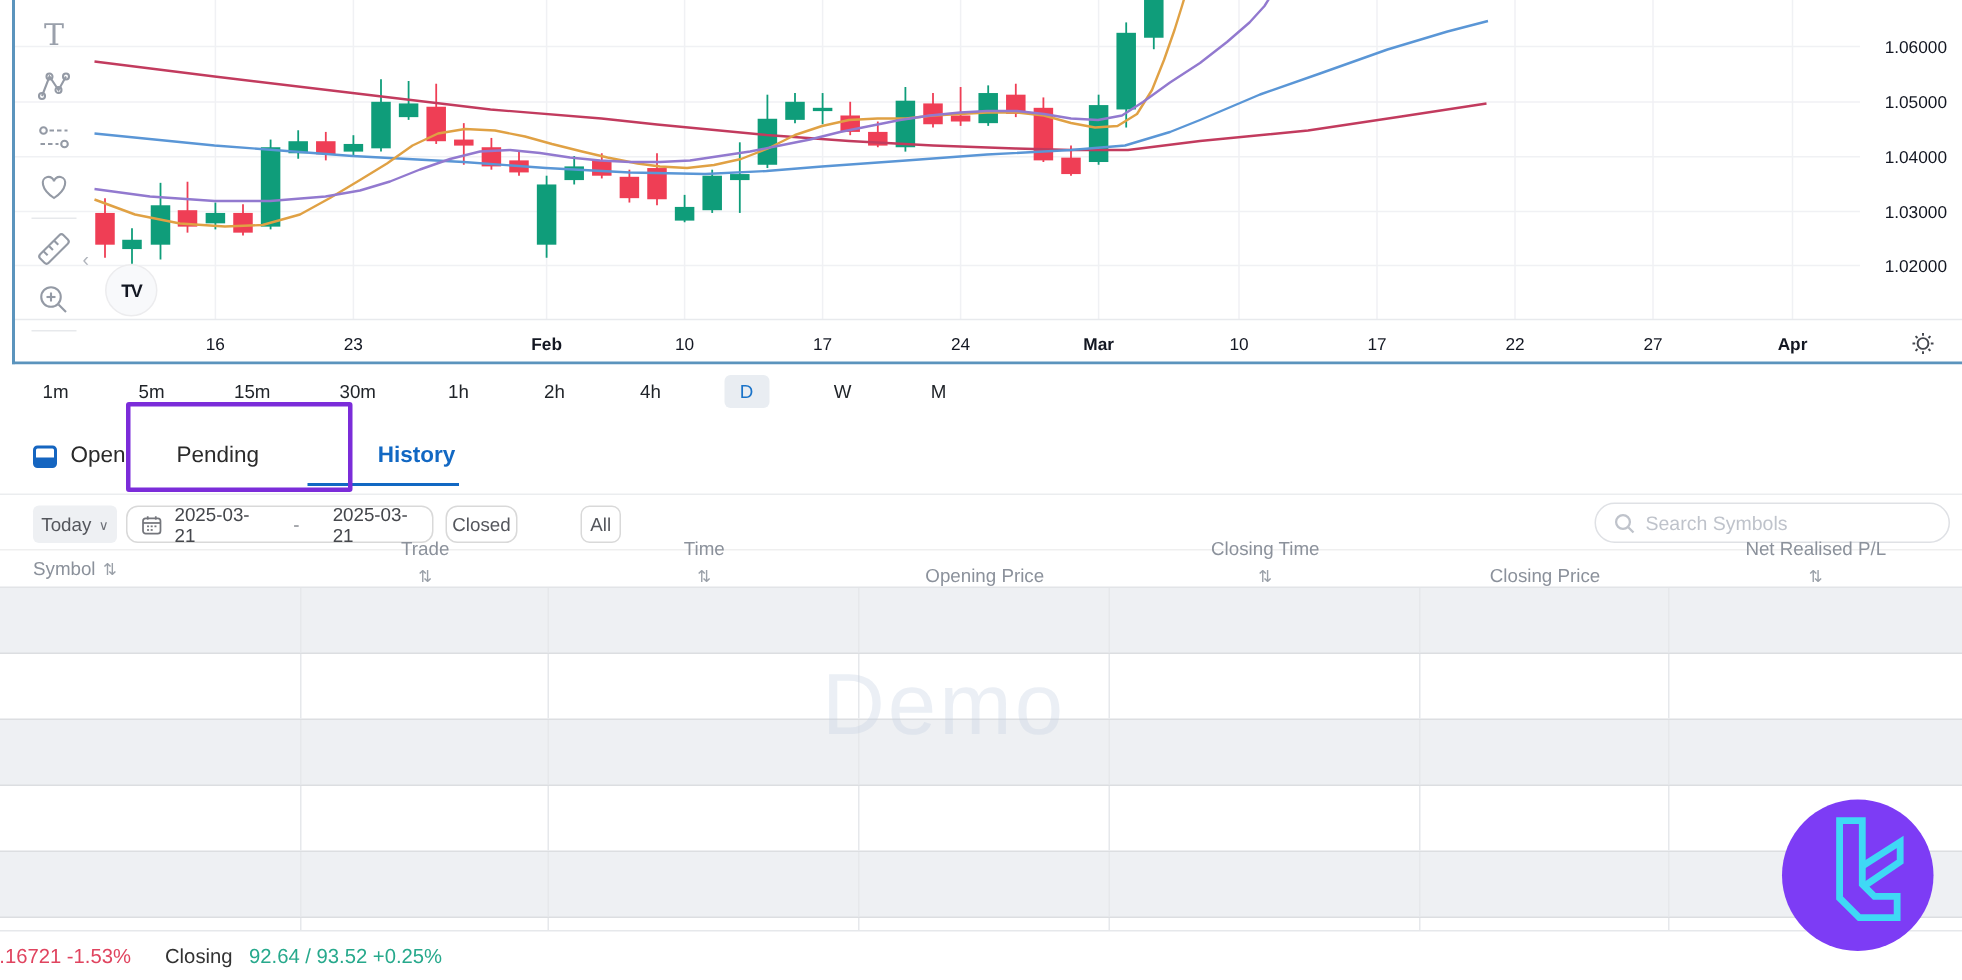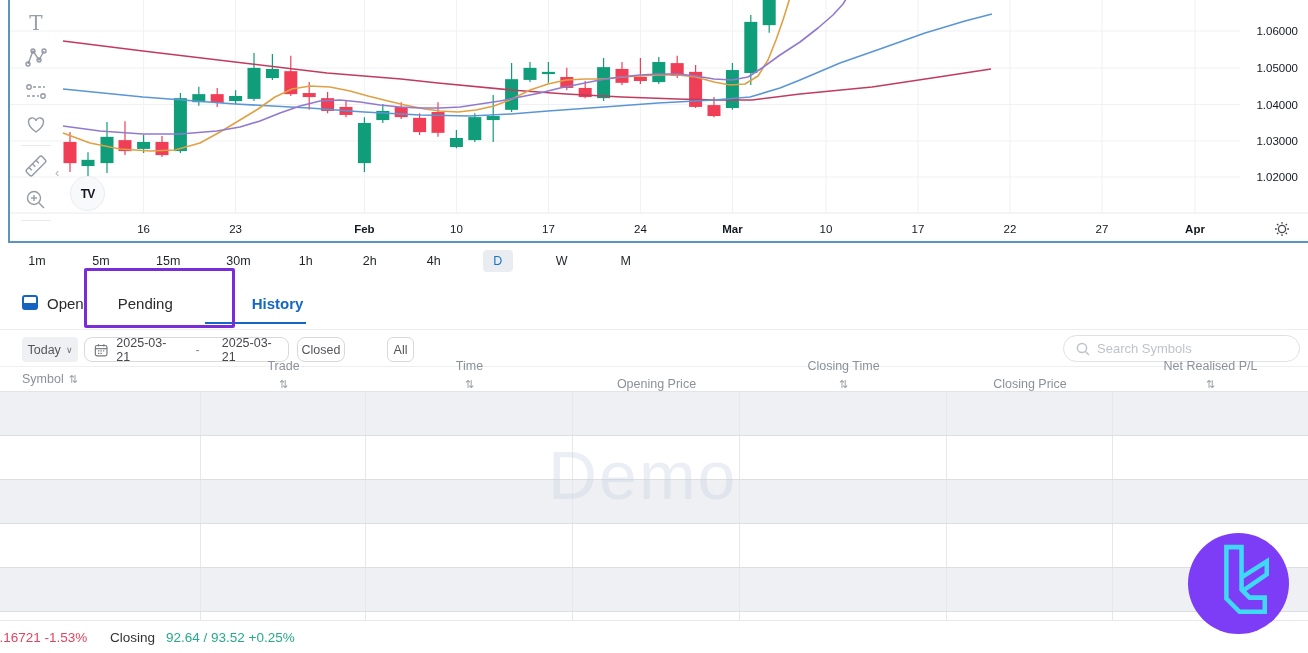--- a/index.html
+++ b/index.html
@@ -29,21 +29,21 @@
   
   .tf-row { position:absolute; left:0; top:243px; width:1308px; height:35px; background:#fff;
             display:flex; align-items:center; padding-left:22px; gap:34px; }
   .tf-item { min-width:30px; text-align:center; font-size:12.5px; font-weight:500; color:#1f2328;
              padding:4px 6px; border-radius:4px; cursor:pointer; }
   .tf-item.active { color:#1a73c9; background:#e9edf2; }
 
   
   .tabs-row { position:absolute; left:0; top:278px; width:1308px; height:52px; background:#fff;
               border-bottom:1px solid #ebedef; display:flex; align-items:center; padding-left:22px; }
-  .tab-open { display:flex; align-items:flex-start; gap:9px; cursor:pointer; }
+  .tab-open { display:flex; align-items:flex-end; gap:9px; cursor:pointer; }
   .open-icon { width:16px; height:15px; border:2px solid #1565c0; border-radius:3px; position:relative; }
   .open-icon::after { content:""; position:absolute; left:0; right:0; bottom:0; height:5px; background:#1565c0; }
   .tab-label { font-size:15px; color:#2a2a2a; cursor:pointer; }
   .tab-pending { margin-left:34px; }
   .tab-history { margin-left:35px; color:#1268c3; font-weight:bold; position:relative;padding-left:44px; }
   .tab-history::after { content:""; position:absolute; left:-3px; right:-3px; bottom:-12px; height:2.5px; background:#1268c3; }
 
   .purple-box { position:absolute; left:84px; top:268px; width:151px; height:60px;
                 border:3.5px solid #7b2cd9; border-radius:2px; z-index:30; pointer-events:none; }
 
@@ -69,21 +69,21 @@
            border-bottom:1px solid #e2e4e7; display:flex; background:#fff; }
   .th { height:100%; display:flex; align-items:center; padding:0 10px 0 22px; font-size:12.5px; color:#8b919b; gap:5px; cursor:pointer; }
   .th.right { justify-content:flex-end; padding:0 10px;flex-direction:column; }
   .sort { font-size:11px; color:#9aa0a8; }
   .tbody { position:absolute; left:0; top:392px; width:1308px; height:228px; overflow:hidden; }
   .tr { display:flex; width:1308px; height:44px; border-bottom:1px solid #dcdee1; background:#fff; }
   .tr.striped { background:#eef0f3; }
   .td { height:100%; border-right:1px solid #e6e8eb; }
   .td:last-child { border-right:none; }
 
-  .watermark { position:absolute; left:548px; top:436px; font-size:68px; font-weight:400;
+  .watermark { position:absolute; left:548px; top:436px; font-size:58px; font-weight:400;
                color:rgba(199,209,226,0.35); letter-spacing:2px; pointer-events:none; }
 
   
   .status-bar { position:absolute; left:0; top:620px; width:1308px; height:33px; background:#fff;
                 border-top:1px solid #e6e8eb; display:flex; align-items:center; font-size:13.5px; }
   .ticker-red { position:absolute; left:-8px; color:#e0445f; white-space:nowrap; }
   .ticker-symbol { position:absolute; left:110px; color:#333; }
   .ticker-quote { position:absolute; left:166px; color:#27a98c; white-space:nowrap; }
 
   

